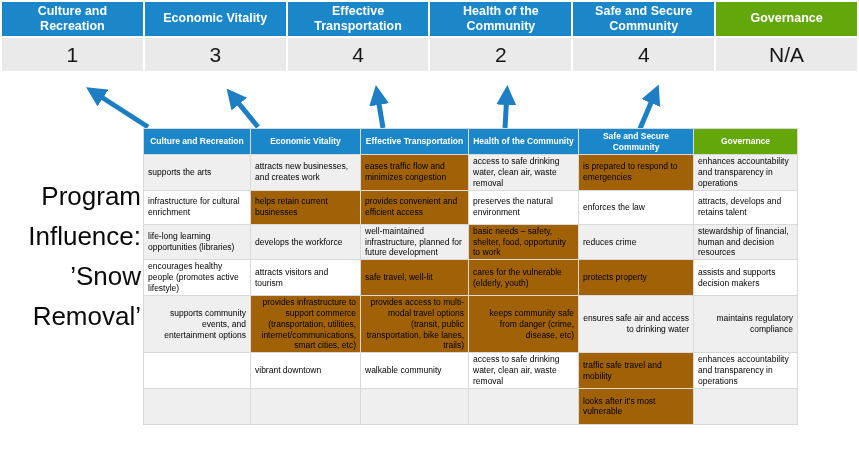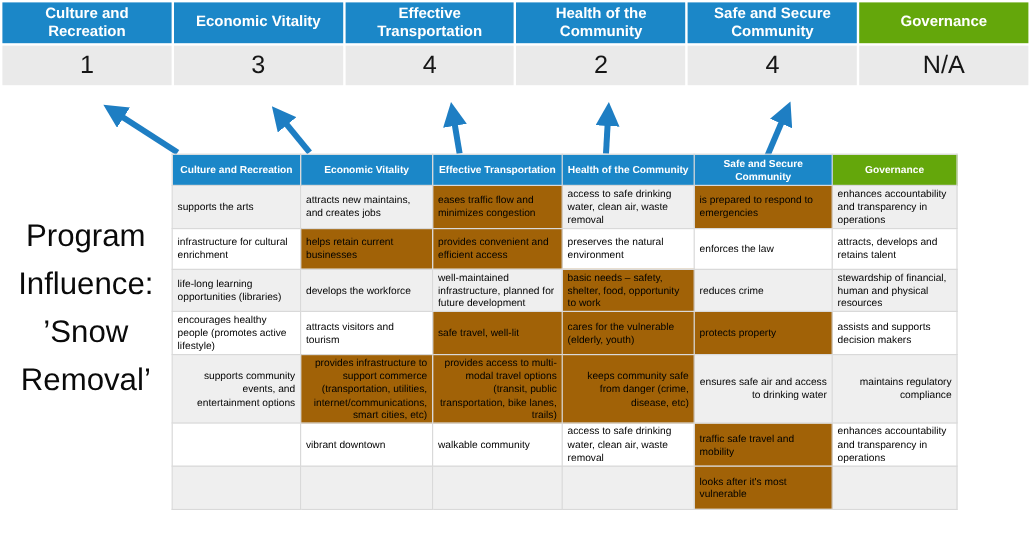--- a/index.html
+++ b/index.html
@@ -16,21 +16,21 @@
   .sum-head.gov { background:#64A70B; }
   .sum-score { height:33px; background:#EAEAEA; color:#161616; font-size:21px;
                display:flex; align-items:center; justify-content:center; }
 
   
   #arrows { position:absolute; left:0; top:0; width:859px; height:465px;
             pointer-events:none; }
 
   
   #program-label { position:absolute; left:2px; top:176px; width:139px;
-                   text-align:center; font-size:26px; line-height:40px;
+                   text-align:right; font-size:26px; line-height:40px;
                    color:#0a0a0a; }
 
   
   #matrix { position:absolute; left:143px; top:128px; }
   #matrix table { border-collapse:collapse; table-layout:fixed; width:654px; }
   #matrix th, #matrix td { border:1px solid #D9D9D9; }
   .mx-head { height:26px; background:#1B87C8; color:#fff; font-size:8.5px;
              font-weight:bold; text-align:center; vertical-align:middle;
              padding:1px 2px; line-height:1.2; }
   .mx-head.gov { background:#64A70B; }
@@ -110,41 +110,41 @@
           <th class="mx-head">Economic Vitality</th>
           <th class="mx-head">Effective Transportation</th>
           <th class="mx-head">Health of the Community</th>
           <th class="mx-head">Safe and Secure Community</th>
           <th class="mx-head gov">Governance</th>
         </tr>
       </thead>
       <tbody>
           <tr>
             <td>supports the arts</td>
-            <td>attracts new maintains, and creates jobs</td>
+            <td>attracts new businesses, and creates work</td>
             <td class="hl">eases traffic flow and minimizes congestion</td>
             <td>access to safe drinking water, clean air, waste removal</td>
             <td class="hl">is prepared to respond to emergencies</td>
             <td>enhances accountability and transparency in operations</td>
           </tr>
           <tr>
             <td>infrastructure for cultural enrichment</td>
             <td class="hl">helps retain current businesses</td>
             <td class="hl">provides convenient and efficient access</td>
             <td>preserves the natural environment</td>
             <td>enforces the law</td>
             <td>attracts, develops and retains talent</td>
           </tr>
           <tr>
             <td>life-long learning opportunities (libraries)</td>
             <td>develops the workforce</td>
             <td>well-maintained infrastructure, planned for future development</td>
             <td class="hl">basic needs – safety, shelter, food, opportunity to work</td>
             <td>reduces crime</td>
-            <td>stewardship of financial, human and physical resources</td>
+            <td>stewardship of financial, human and decision resources</td>
           </tr>
           <tr>
             <td>encourages healthy people (promotes active lifestyle)</td>
             <td>attracts visitors and tourism</td>
             <td class="hl">safe travel, well-lit</td>
             <td class="hl">cares for the vulnerable (elderly, youth)</td>
             <td class="hl">protects property</td>
             <td>assists and supports decision makers</td>
           </tr>
           <tr>

